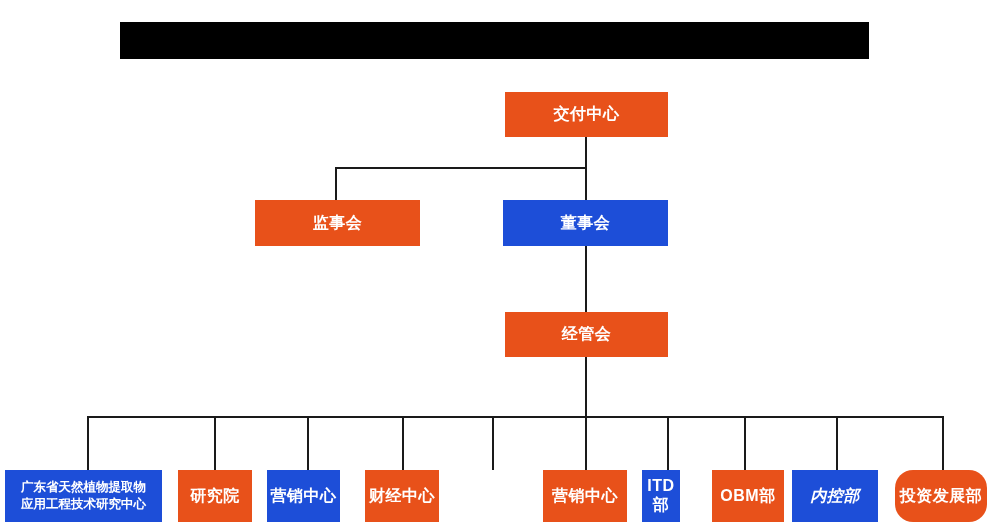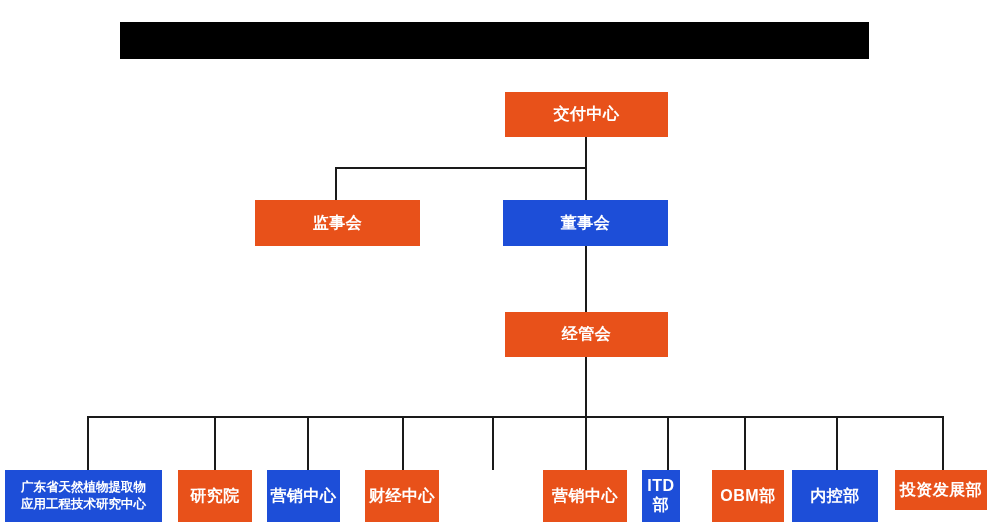--- a/index.html
+++ b/index.html
@@ -99,17 +99,17 @@
 
   <div class="node" style="left:365px; top:470px; width:74px; height:52px;" data-variant="primary">财经中心</div>
 
 
   <div class="node" style="left:543px; top:470px; width:84px; height:52px;" data-variant="primary">营销中心</div>
 
   <div class="node" style="left:642px; top:470px; width:38px; height:52px;" data-variant="secondary">ITD部</div>
 
   <div class="node" style="left:712px; top:470px; width:72px; height:52px;" data-variant="primary">OBM部</div>
 
-  <div class="node" style="left:792px; top:470px; width:86px; height:52px;" data-variant="secondary">内控部</div>
+  <div class="node" style="left:792px; top:470px; width:86px; height:52px;font-style:italic;" data-variant="secondary">内控部</div>
 
-  <div class="node" style="left:895px; top:470px; width:92px; height:40px;" data-variant="primary">投资发展部</div>
+  <div class="node" style="left:895px; top:470px; width:92px; height:52px;border-radius:18px;" data-variant="primary">投资发展部</div>
 
 </div>
 
 </body></html>

